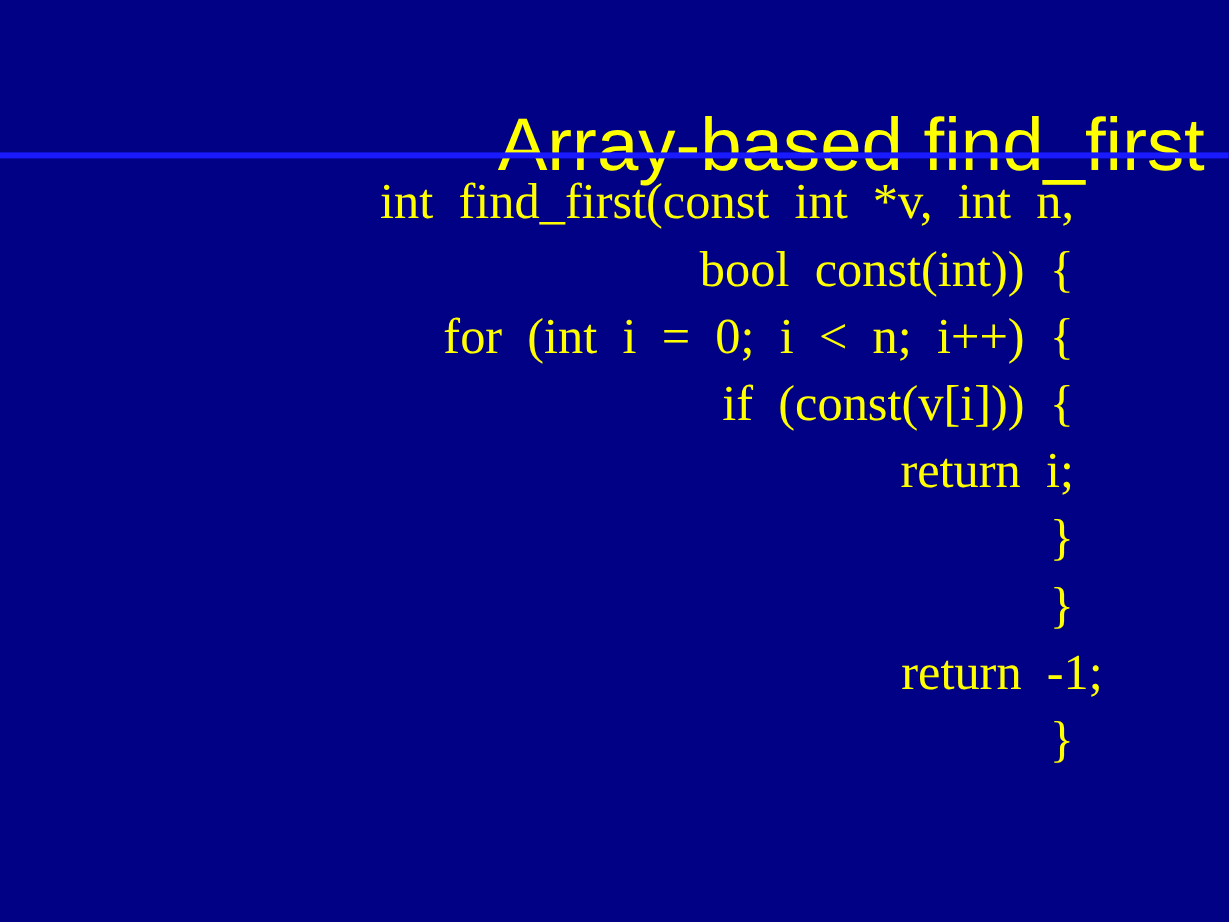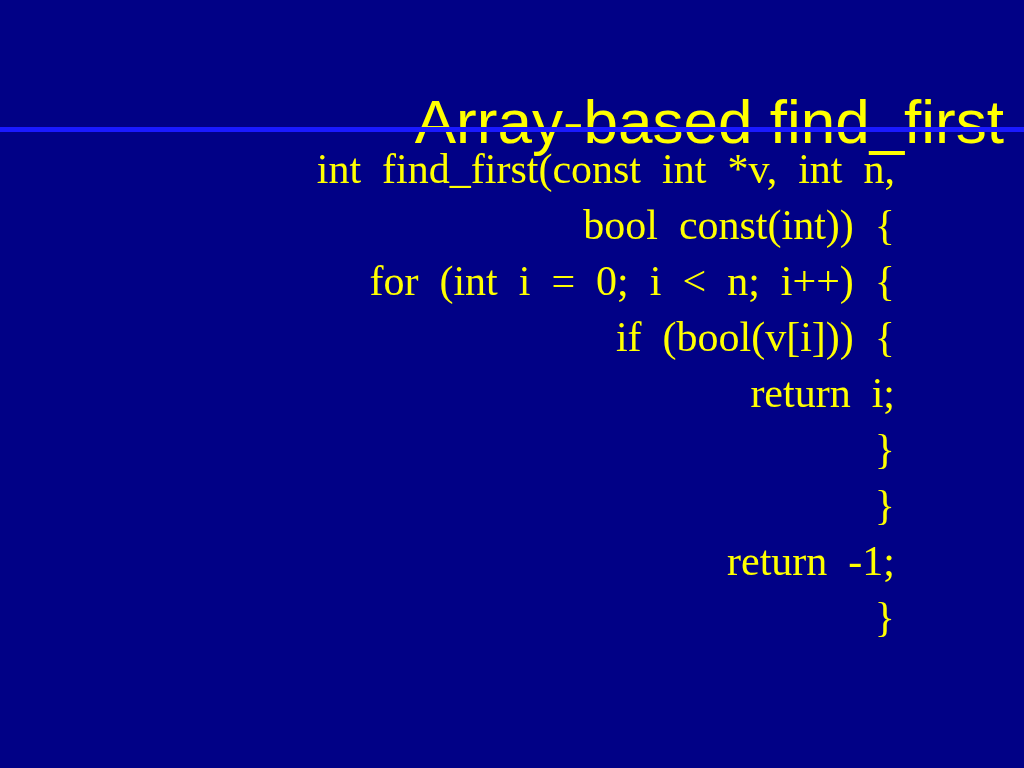--- a/index.html
+++ b/index.html
@@ -71,21 +71,21 @@
 <div id="slide" style="background: rgb(1, 1, 134); text-align: right;">
 
   <h1 id="slide-title" style="color: rgb(255, 255, 0);">Array-based find_first</h1>
 
   <div id="title-rule" style="background: rgb(26, 26, 255);"></div>
 
   <div id="code-block">
       <div class="code-line" style="top: 0px; color: rgb(255, 255, 0);"><span class="ind" style="width: 28px;"></span><span>int  find_first(const  int  *v,  int  n,</span></div>
       <div class="code-line" style="top: 56px; color: rgb(255, 255, 0);"><span class="ind" style="width: 325px;"></span><span>bool  const(int))  {</span></div>
       <div class="code-line" style="top: 112px; color: rgb(255, 255, 0);"><span class="ind" style="width: 82px;"></span><span>for  (int  i  =  0;  i  &lt;  n;  i++)  {</span></div>
-      <div class="code-line" style="top: 168px; color: rgb(255, 255, 0);"><span class="ind" style="width: 137px;"></span><span>if  (bool(v[i]))  {</span></div>
+      <div class="code-line" style="top: 168px; color: rgb(255, 255, 0);"><span class="ind" style="width: 137px;"></span><span>if  (const(v[i]))  {</span></div>
       <div class="code-line" style="top: 224px; color: rgb(255, 255, 0);"><span class="ind" style="width: 192px;"></span><span>return  i;</span></div>
       <div class="code-line" style="top: 280px; color: rgb(255, 255, 0);"><span class="ind" style="width: 137px;"></span><span>}</span></div>
       <div class="code-line" style="top: 336px; color: rgb(255, 255, 0);"><span class="ind" style="width: 82px;"></span><span>}</span></div>
-      <div class="code-line" style="top: 392px; color: rgb(255, 255, 0);"><span class="ind" style="width: 82px;"></span><span>return  -1;</span></div>
+      <div class="code-line" style="top: 392px; color: rgb(255, 255, 0); padding-left: 24px;"><span class="ind" style="width: 82px;"></span><span>return  -1;</span></div>
       <div class="code-line" style="top: 448px; color: rgb(255, 255, 0);"><span class="ind" style="width: 28px;"></span><span>}</span></div>
     </div>
 
 </div>
 
 </body></html>

